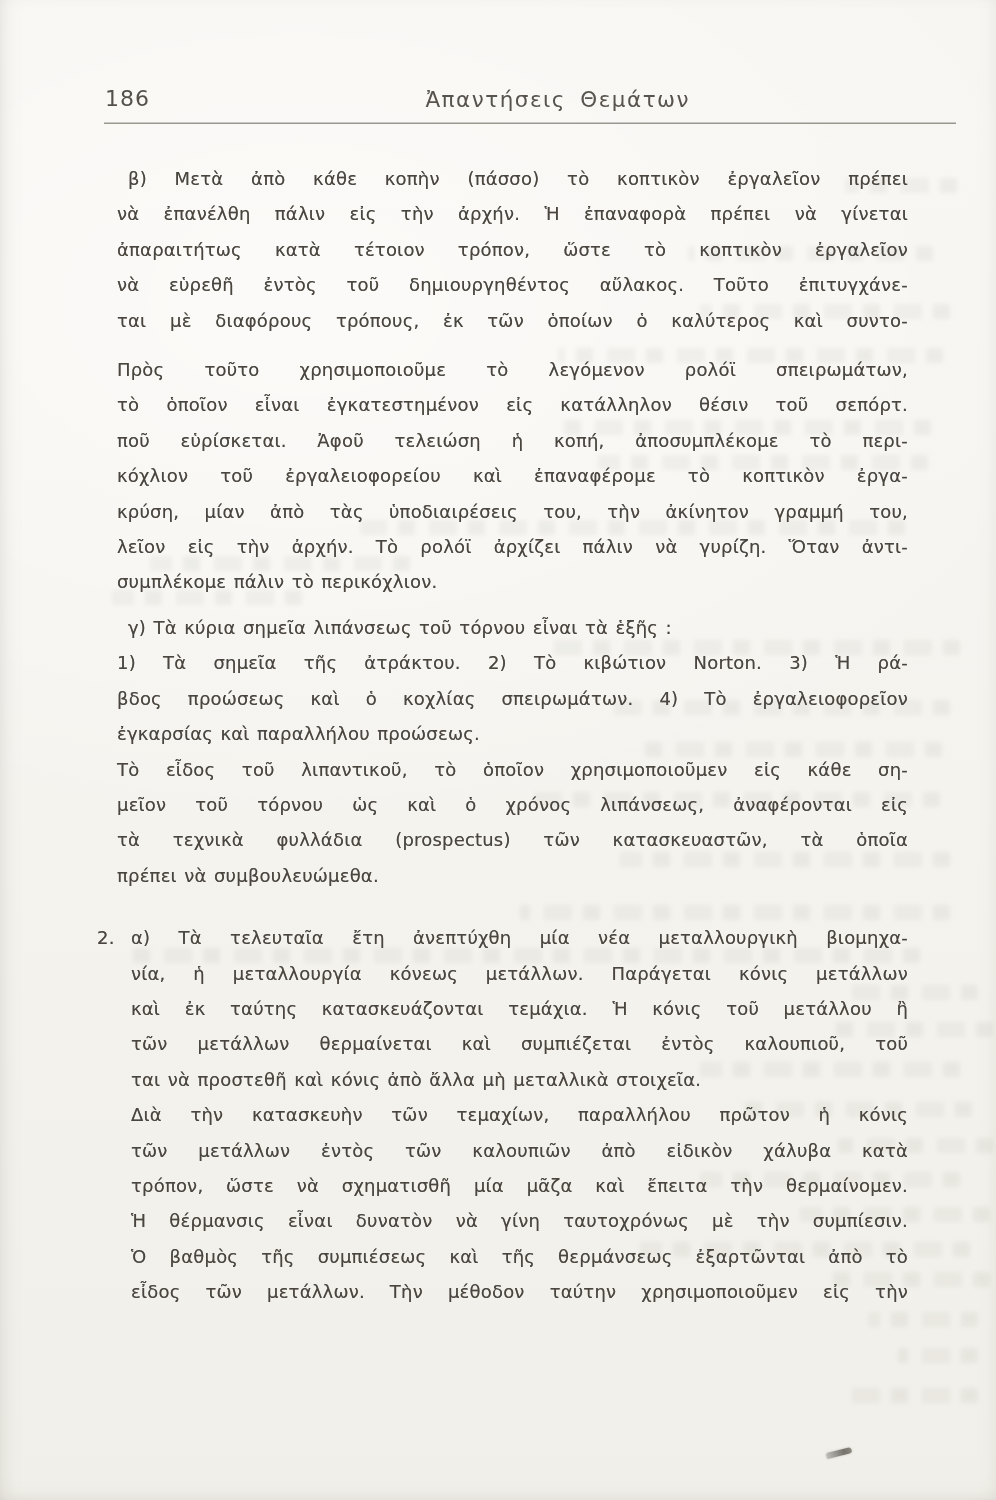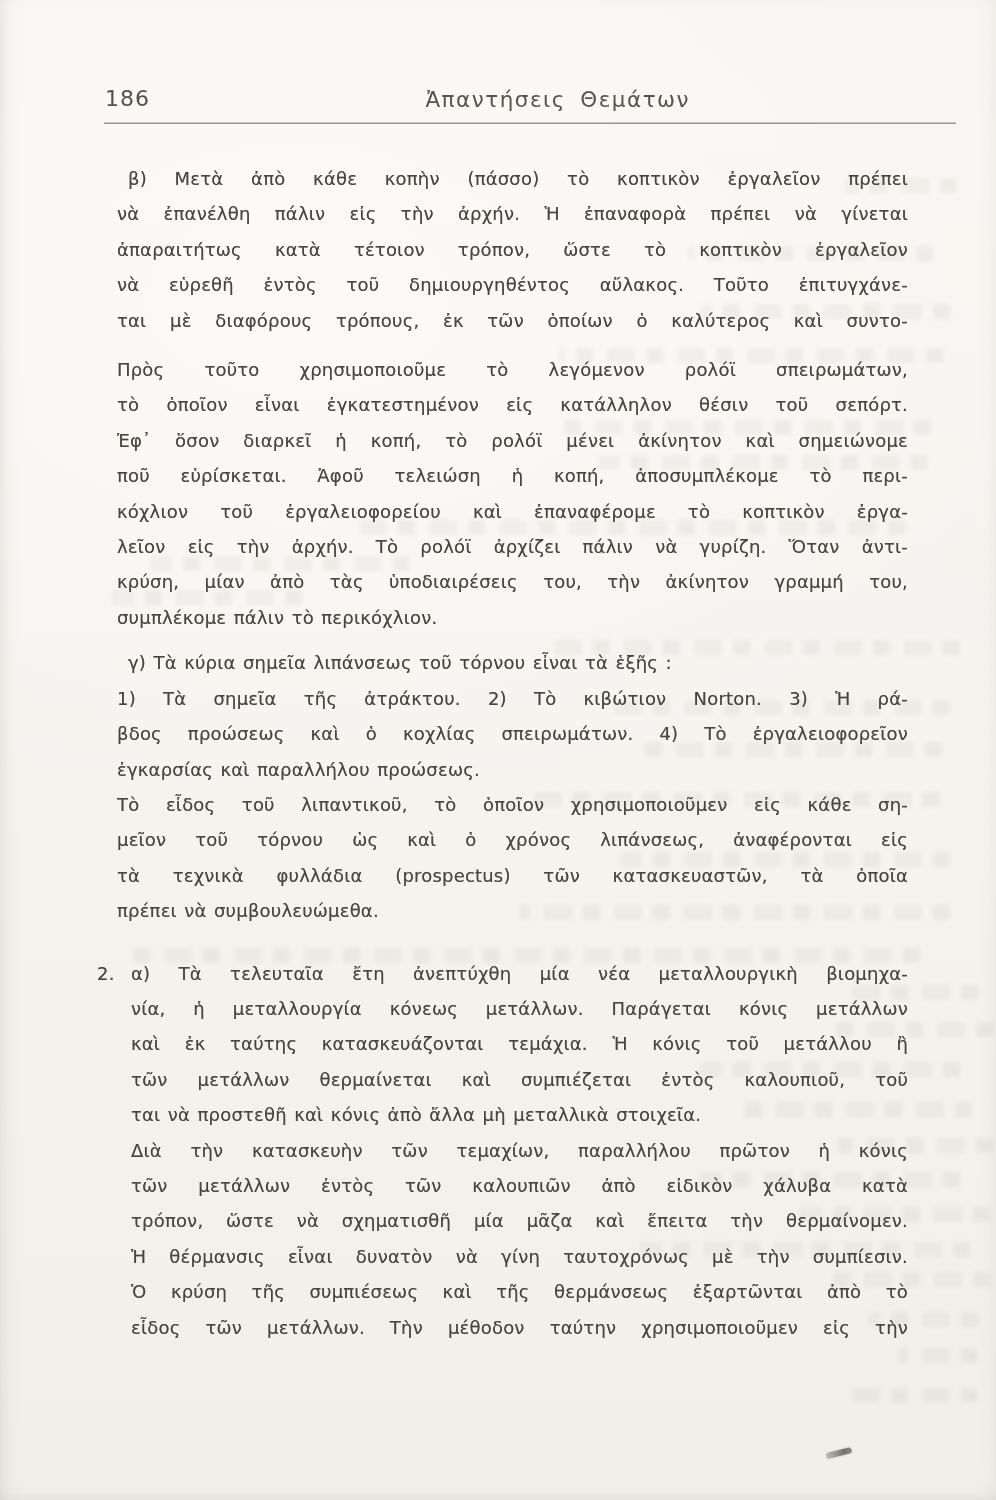--- a/index.html
+++ b/index.html
@@ -130,25 +130,24 @@
       <div class="para ind">
         <div class="line jl">β) Μετὰ ἀπὸ κάθε κοπὴν (πάσσο) τὸ κοπτικὸν ἐργαλεῖον πρέπει</div>
         <div class="line jl">νὰ ἐπανέλθη πάλιν εἰς τὴν ἀρχήν. Ἡ ἐπαναφορὰ πρέπει νὰ γίνεται</div>
         <div class="line jl">ἀπαραιτήτως κατὰ τέτοιον τρόπον, ὥστε τὸ κοπτικὸν ἐργαλεῖον</div>
         <div class="line jl">νὰ εὑρεθῆ ἐντὸς τοῦ δημιουργηθέντος αὔλακος. Τοῦτο ἐπιτυγχάνε-</div>
         <div class="line jl">ται μὲ διαφόρους τρόπους, ἐκ τῶν ὁποίων ὁ καλύτερος καὶ συντο-</div>
       </div>
       <div class="para gap7">
         <div class="line jl">Πρὸς τοῦτο χρησιμοποιοῦμε τὸ λεγόμενον ρολόϊ σπειρωμάτων,</div>
         <div class="line jl">τὸ ὁποῖον εἶναι ἐγκατεστημένον εἰς κατάλληλον θέσιν τοῦ σεπόρτ.</div>
-        <div class="line jl">Ἐφ᾽ ὅσον διαρκεῖ ἡ κοπή, τὸ ρολόϊ μένει ἀκίνητον καὶ σημειώνομε</div>
         <div class="line jl">ποῦ εὑρίσκεται. Ἀφοῦ τελειώση ἡ κοπή, ἀποσυμπλέκομε τὸ περι-</div>
         <div class="line jl">κόχλιον τοῦ ἐργαλειοφορείου καὶ ἐπαναφέρομε τὸ κοπτικὸν ἐργα-</div>
+        <div class="line jl">κρύση, μίαν ἀπὸ τὰς ὑποδιαιρέσεις του, τὴν ἀκίνητον γραμμή του,</div>
         <div class="line jl">λεῖον εἰς τὴν ἀρχήν. Τὸ ρολόϊ ἀρχίζει πάλιν νὰ γυρίζη. Ὅταν ἀντι-</div>
-        <div class="line jl">κρύση, μίαν ἀπὸ τὰς ὑποδιαιρέσεις του, τὴν ἀκίνητον γραμμή του,</div>
         <div class="line">συμπλέκομε πάλιν τὸ περικόχλιον.</div>
       </div>
       <div class="para gap10">
         <div class="line">γ) Τὰ κύρια σημεῖα λιπάνσεως τοῦ τόρνου εἶναι τὰ ἑξῆς :</div>
       </div>
       <div class="para">
         <div class="line jl">1) Τὰ σημεῖα τῆς ἀτράκτου. 2) Τὸ κιβώτιον Norton. 3) Ἡ ρά-</div>
         <div class="line jl">βδος προώσεως καὶ ὁ κοχλίας σπειρωμάτων. 4) Τὸ ἐργαλειοφορεῖον</div>
         <div class="line">ἐγκαρσίας καὶ παραλλήλου προώσεως.</div>
       </div>
@@ -161,20 +160,20 @@
       <div class="para gap27 hangpad">
         <div class="line jl"><span class="hang">2.</span>α) Τὰ τελευταῖα ἔτη ἀνεπτύχθη μία νέα μεταλλουργικὴ βιομηχα-</div>
         <div class="line jl">νία, ἡ μεταλλουργία κόνεως μετάλλων. Παράγεται κόνις μετάλλων</div>
         <div class="line jl">καὶ ἐκ ταύτης κατασκευάζονται τεμάχια. Ἡ κόνις τοῦ μετάλλου ἢ</div>
         <div class="line jl">τῶν μετάλλων θερμαίνεται καὶ συμπιέζεται ἐντὸς καλουπιοῦ, τοῦ</div>
         <div class="line">ται νὰ προστεθῆ καὶ κόνις ἀπὸ ἄλλα μὴ μεταλλικὰ στοιχεῖα.</div>
         <div class="line jl">Διὰ τὴν κατασκευὴν τῶν τεμαχίων, παραλλήλου πρῶτον ἡ κόνις</div>
         <div class="line jl">τῶν μετάλλων ἐντὸς τῶν καλουπιῶν ἀπὸ εἰδικὸν χάλυβα κατὰ</div>
         <div class="line jl">τρόπον, ὥστε νὰ σχηματισθῆ μία μᾶζα καὶ ἔπειτα τὴν θερμαίνομεν.</div>
         <div class="line jl">Ἡ θέρμανσις εἶναι δυνατὸν νὰ γίνη ταυτοχρόνως μὲ τὴν συμπίεσιν.</div>
-        <div class="line jl">Ὁ κρύση τῆς συμπιέσεως καὶ τῆς θερμάνσεως ἐξαρτῶνται ἀπὸ τὸ</div>
+        <div class="line jl">Ὁ βαθμὸς τῆς συμπιέσεως καὶ τῆς θερμάνσεως ἐξαρτῶνται ἀπὸ τὸ</div>
         <div class="line jl">εἶδος τῶν μετάλλων. Τὴν μέθοδον ταύτην χρησιμοποιοῦμεν εἰς τὴν</div>
       </div>
     </div>
 
   <div id="pen-mark"></div>
 
 </div>
 
 </body></html>

